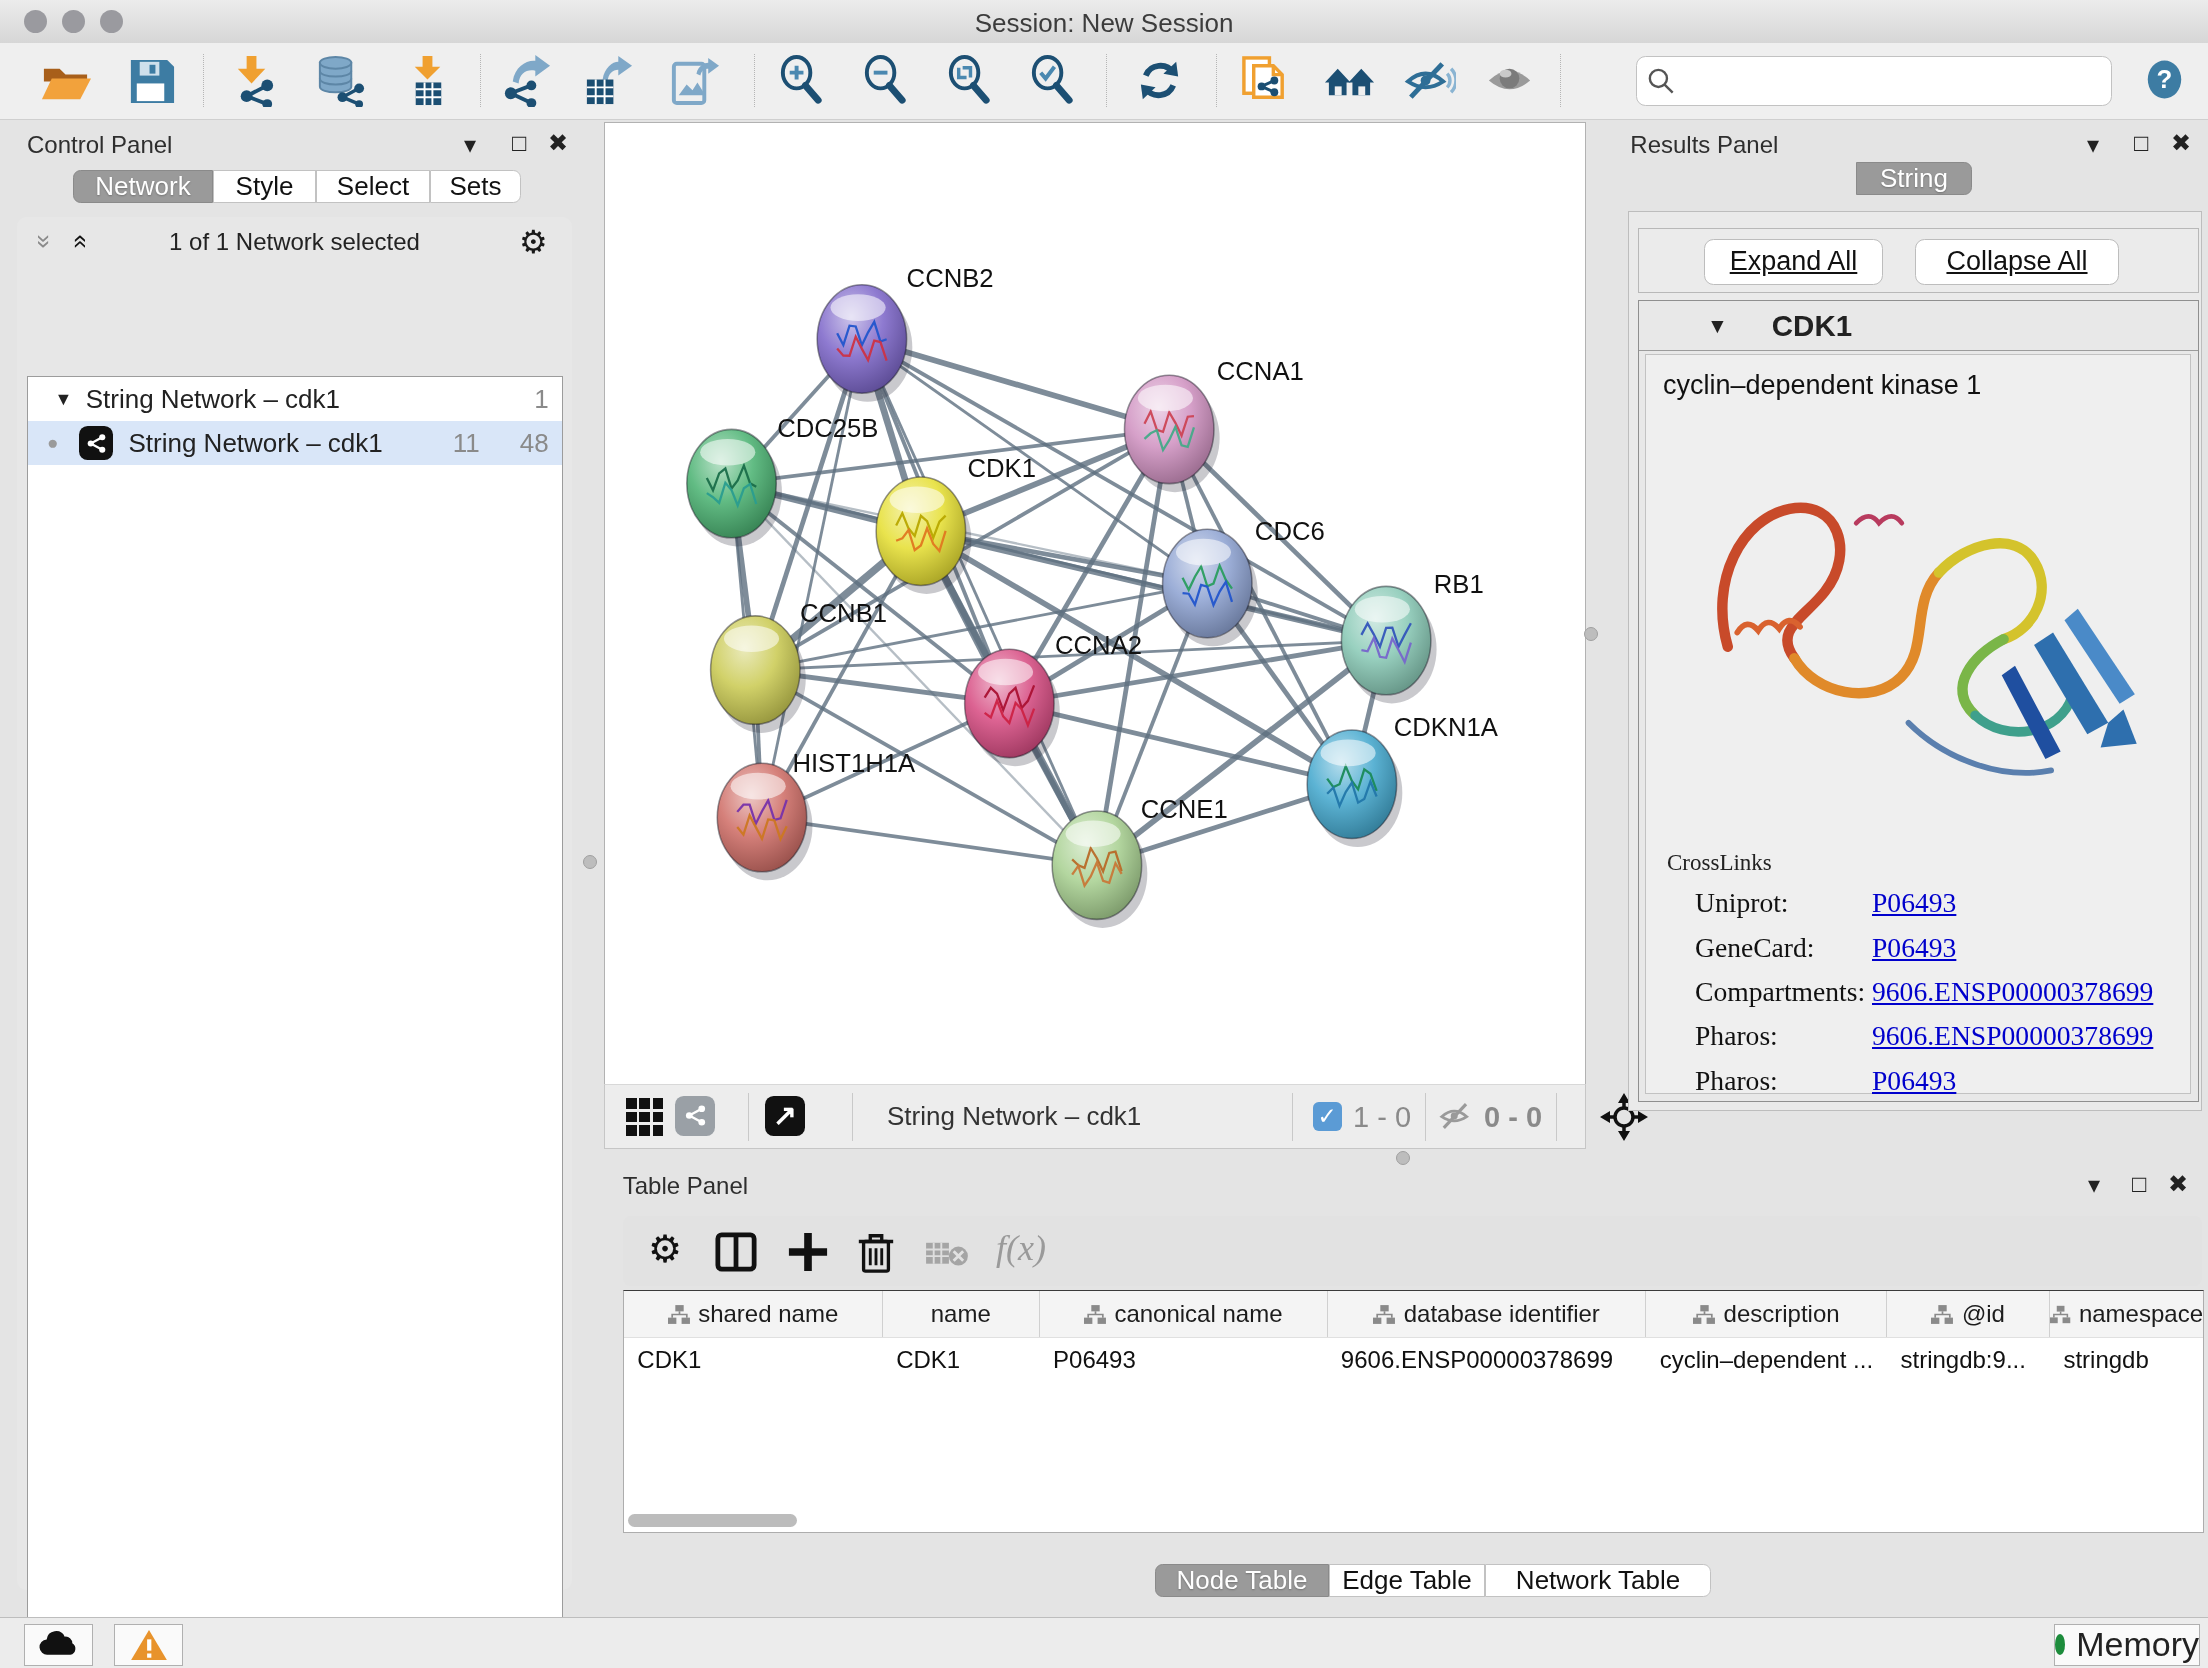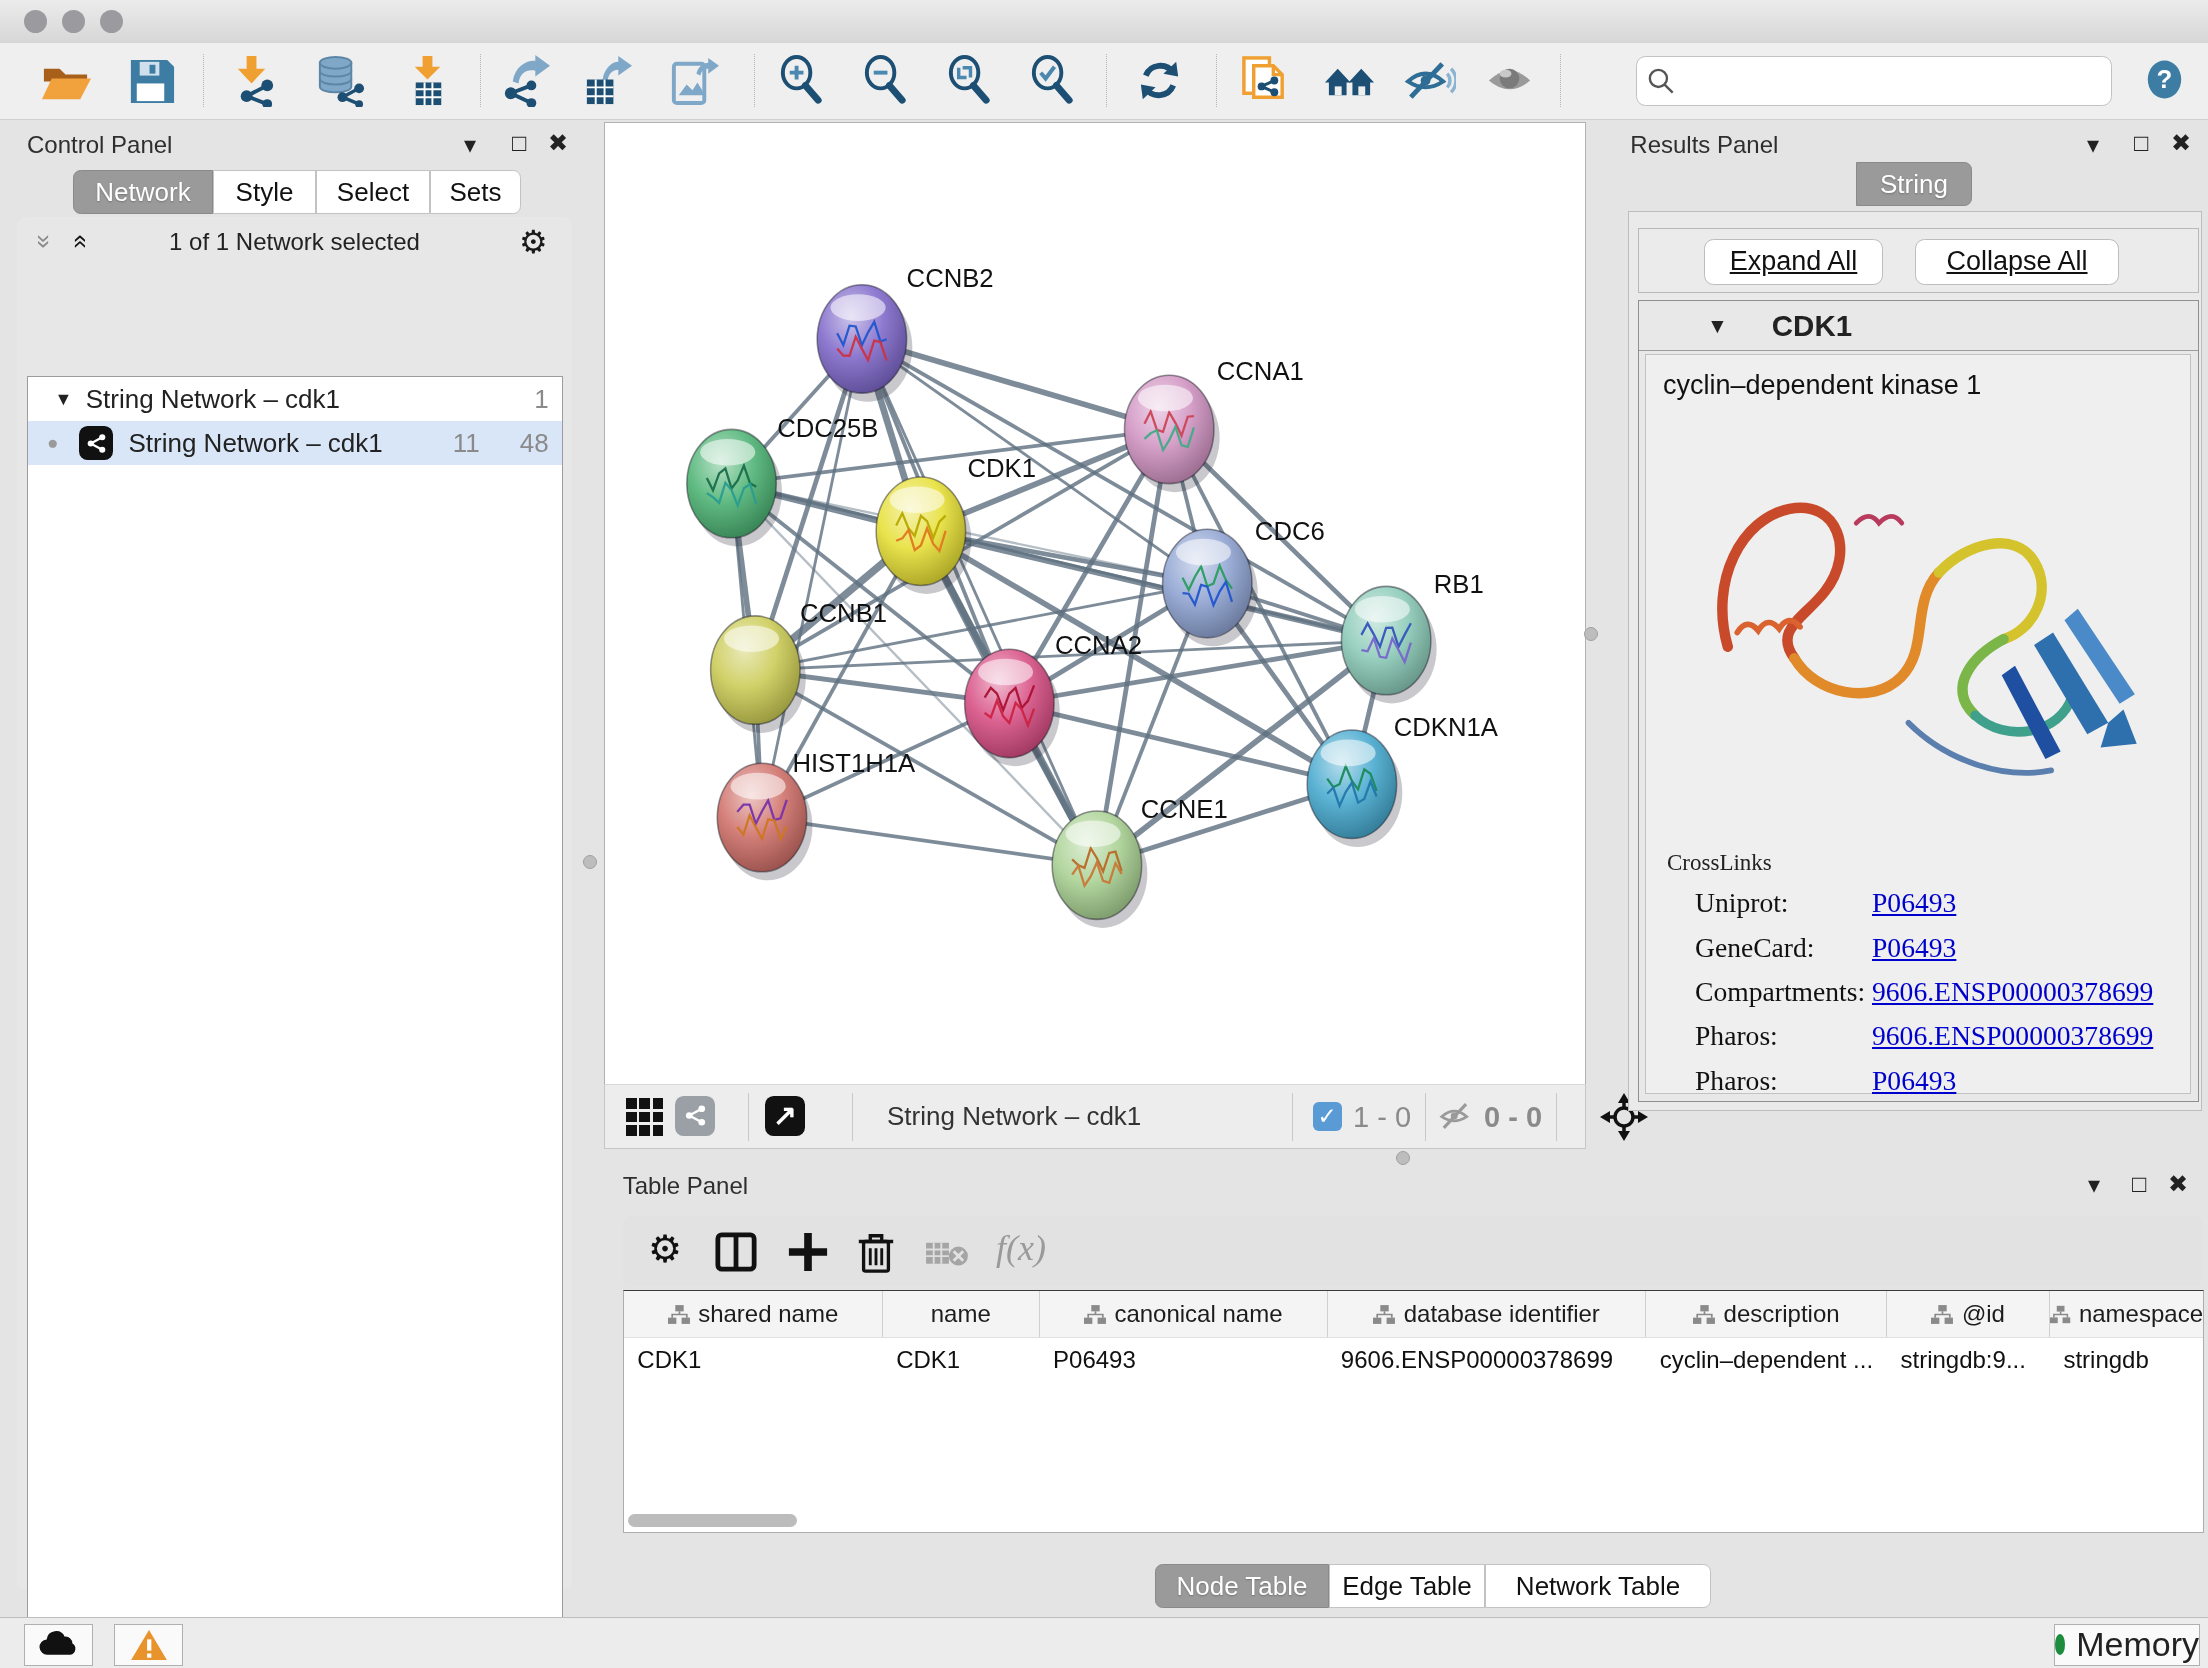--- a/index.html
+++ b/index.html
@@ -13,21 +13,21 @@
   .toolbar{left:0;top:43px;width:2208px;height:76px;background:#efefef;border-bottom:1px solid #cfcfcf;}
   .tbtn{top:9.5px;width:59px;height:57px;background:none;border:none;padding:1.9px;cursor:pointer;}
   .tbtn svg{width:53px;height:53px;}
   .tsep{top:11.4px;width:0;height:53px;border-left:1.9px dotted #b5b5b5;}
   .searchbox{left:1636px;top:13.3px;width:474px;height:48px;background:#fff;border:1.9px solid #c2c2c2;border-radius:9.5px;display:flex;align-items:center;}
   .searchbox input{border:none;outline:none;font-size:25px;flex:1;background:transparent;font-family:"Liberation Sans",sans-serif;}
   
   .panel-title{font-size:24px;color:#2e2e2e;}
   .wctl{font-size:24px;color:#222;cursor:pointer;line-height:1;}
   .tabgroup{display:flex;}
-  .tab{border:1px solid #c2c2c2;background:#fff;color:#111;font-size:26px;display:flex;align-items:center;justify-content:center;height:44px;box-sizing:border-box;cursor:pointer;}
+  .tab{border:1px solid #c2c2c2;background:#fff;color:#111;font-size:26px;display:flex;align-items:center;justify-content:center;height:33px;box-sizing:border-box;cursor:pointer;}
   .tab.first{border-radius:7.6px 0 0 7.6px;}
   .tab.last{border-radius:0 7.6px 7.6px 0;}
   .tab.active{background:#9a9a9a;color:#fff;border-color:#8a8a8a;text-shadow:0 1px 1.9px rgba(0,0,0,.25);}
   
   .cp-box{left:17px;top:217px;width:555px;height:1373px;background:#e7e7e7;border-radius:9.5px;}
   .tree-box{left:27px;top:257px;width:536px;height:1320px;background:#fff;border:1.9px solid #9c9c9c;box-sizing:border-box;}
   .tree-row{height:44px;display:flex;align-items:center;font-size:26px;}
   .tree-row.selected{background:#d9e6f8;}
   .count{color:#8a8a8a;}
   .shareicon{width:34px;height:34px;background:#111;border-radius:8.6px;display:flex;align-items:center;justify-content:center;}
@@ -63,20 +63,21 @@
   .memdot{width:21px;height:21px;border-radius:50%;background:#1d8c3c;}
   text{font-family:"Liberation Sans",sans-serif;}
 </style>
 </head>
 <body>
 
 <div class="abs titlebar">
   <div class="abs tl" style="left:24px;"></div>
   <div class="abs tl" style="left:62px;"></div>
   <div class="abs tl" style="left:100px;"></div>
+  <div class="abs title-text">Session: New Session</div>
 </div>
 
 <div class="abs toolbar">
   <button class="abs tbtn" style="left:36px;" title="">
     <svg viewBox="0 0 54 54">
         <path d="M5 15 h16 l6 6 h22 v7 H5z" fill="#a85f1a"></path>
         <path d="M3 46 L13 25 h40 L42 46z" fill="#f2a23c"></path>
       </svg>
   </button>
   <button class="abs tbtn" style="left:122px;">

